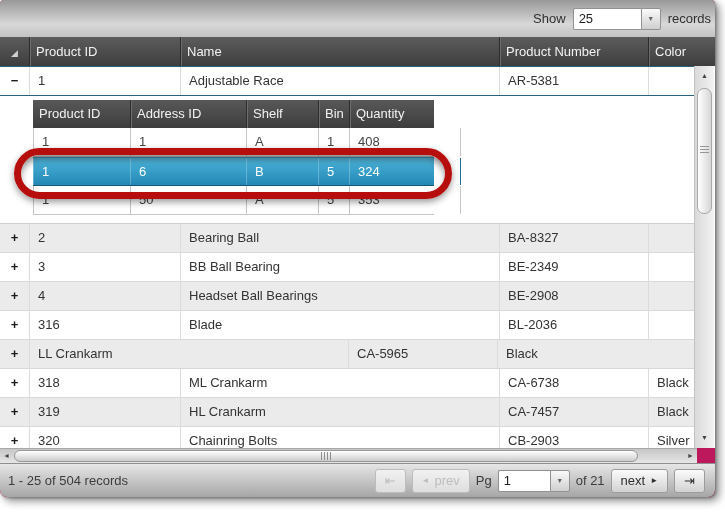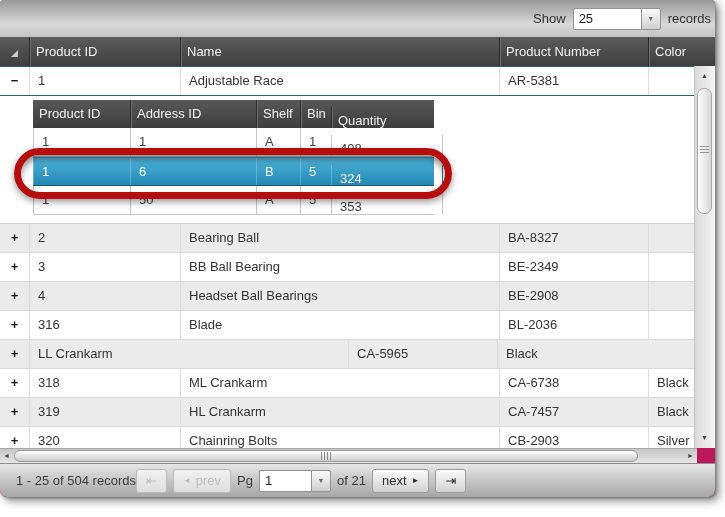--- a/index.html
+++ b/index.html
@@ -49,23 +49,23 @@
   .detail{position:relative;height:128px;background:#fff;border-bottom:1px solid #cfcfcf;}
   .subgrid{position:absolute;left:33px;top:4px;width:401px;}
   .s-header{display:flex;height:28px;background:linear-gradient(#585858,#3d3d3d);color:#f2f2f2;}
   .s-header .hcell{line-height:28px;}
   .s-row{display:flex;height:29px;border-bottom:1px solid #c6c6c6;background:#fff;}
   .s-row .cell{line-height:28px;padding-left:8px;color:#444;overflow:hidden;white-space:nowrap;
     border-left:1px solid #c6c6c6;}
   .s-row .cell:last-child{border-right:1px solid #c6c6c6;}
   .s-pid{width:97px;flex:none;}
   .s-aid{width:116px;flex:none;}
-  .s-shelf{width:44px;flex:none;margin-left:10px;}
+  .s-shelf{width:72px;flex:none;}
   .s-bin{width:31px;flex:none;}
-  .s-qty{width:112px;flex:none;margin-top:7px;}
+  .s-qty{width:112px;flex:none;}
   .s-row.sel{background:linear-gradient(#4cb4da,#2387b4);border-top:1px solid #2e93bd;
     border-bottom:1px solid #16597c;}
   .s-row.sel .cell{color:#fff;border-left-color:rgba(255,255,255,.25);}
   .s-row.sel .cell:last-child{border-right-color:#1b6f96;}
 
   
   .red-ring{position:absolute;left:14px;top:52px;width:438px;height:51px;border:7px solid #b60d0d;
     border-radius:27px;pointer-events:none;z-index:5;
     box-shadow:0 3px 7px rgba(0,0,0,.4), inset 0 5px 7px -1px rgba(40,40,40,.55);}
 
@@ -85,22 +85,22 @@
     background:linear-gradient(#c6c6c6,#e6e6e6);}
   .hbtn{position:absolute;top:0;width:13px;height:14px;text-align:center;font-size:7px;color:#444;
     line-height:14px;cursor:pointer;}
   .hbtn.left{left:0;} .hbtn.right{right:0;}
   .hthumb{position:absolute;left:14px;top:1px;width:624px;height:12px;cursor:pointer;
     background:linear-gradient(#ffffff,#cccccc);border:1px solid #999;border-radius:6px;}
   .hgrip{width:10px;height:8px;margin:1px auto;
     background:repeating-linear-gradient(90deg,#8e8e8e 0 1px,transparent 1px 3px);}
 
   
-  .footer{height:34px;display:flex;align-items:center;justify-content:flex-start;
-    padding:0 10px 0 16px;background:linear-gradient(#e6e6e6,#a6a6a6);
+  .footer{height:34px;display:flex;align-items:center;justify-content:space-between;
+    padding:0 10px 0 8px;background:linear-gradient(#e6e6e6,#a6a6a6);
     border-top:1px solid #8f8f8f;border-radius:0 0 7px 7px;color:#3c3c3c;}
   .pager{display:flex;align-items:center;gap:6px;}
   .pbtn{height:24px;display:flex;align-items:center;justify-content:center;gap:5px;padding:0 9px;
     border:1px solid #9c9c9c;border-radius:3px;background:linear-gradient(#fbfbfb,#d2d2d2);
     color:#2f2f2f;cursor:pointer;font-size:13px;}
   .pbtn .arr{font-size:8px;position:relative;top:0px;}
   .pbtn.disabled{color:#bdbdbd;border-color:#bcbcbc;background:linear-gradient(#f1f1f1,#dedede);
     cursor:default;}
   .pg-combo input{width:52px;}
 </style>

